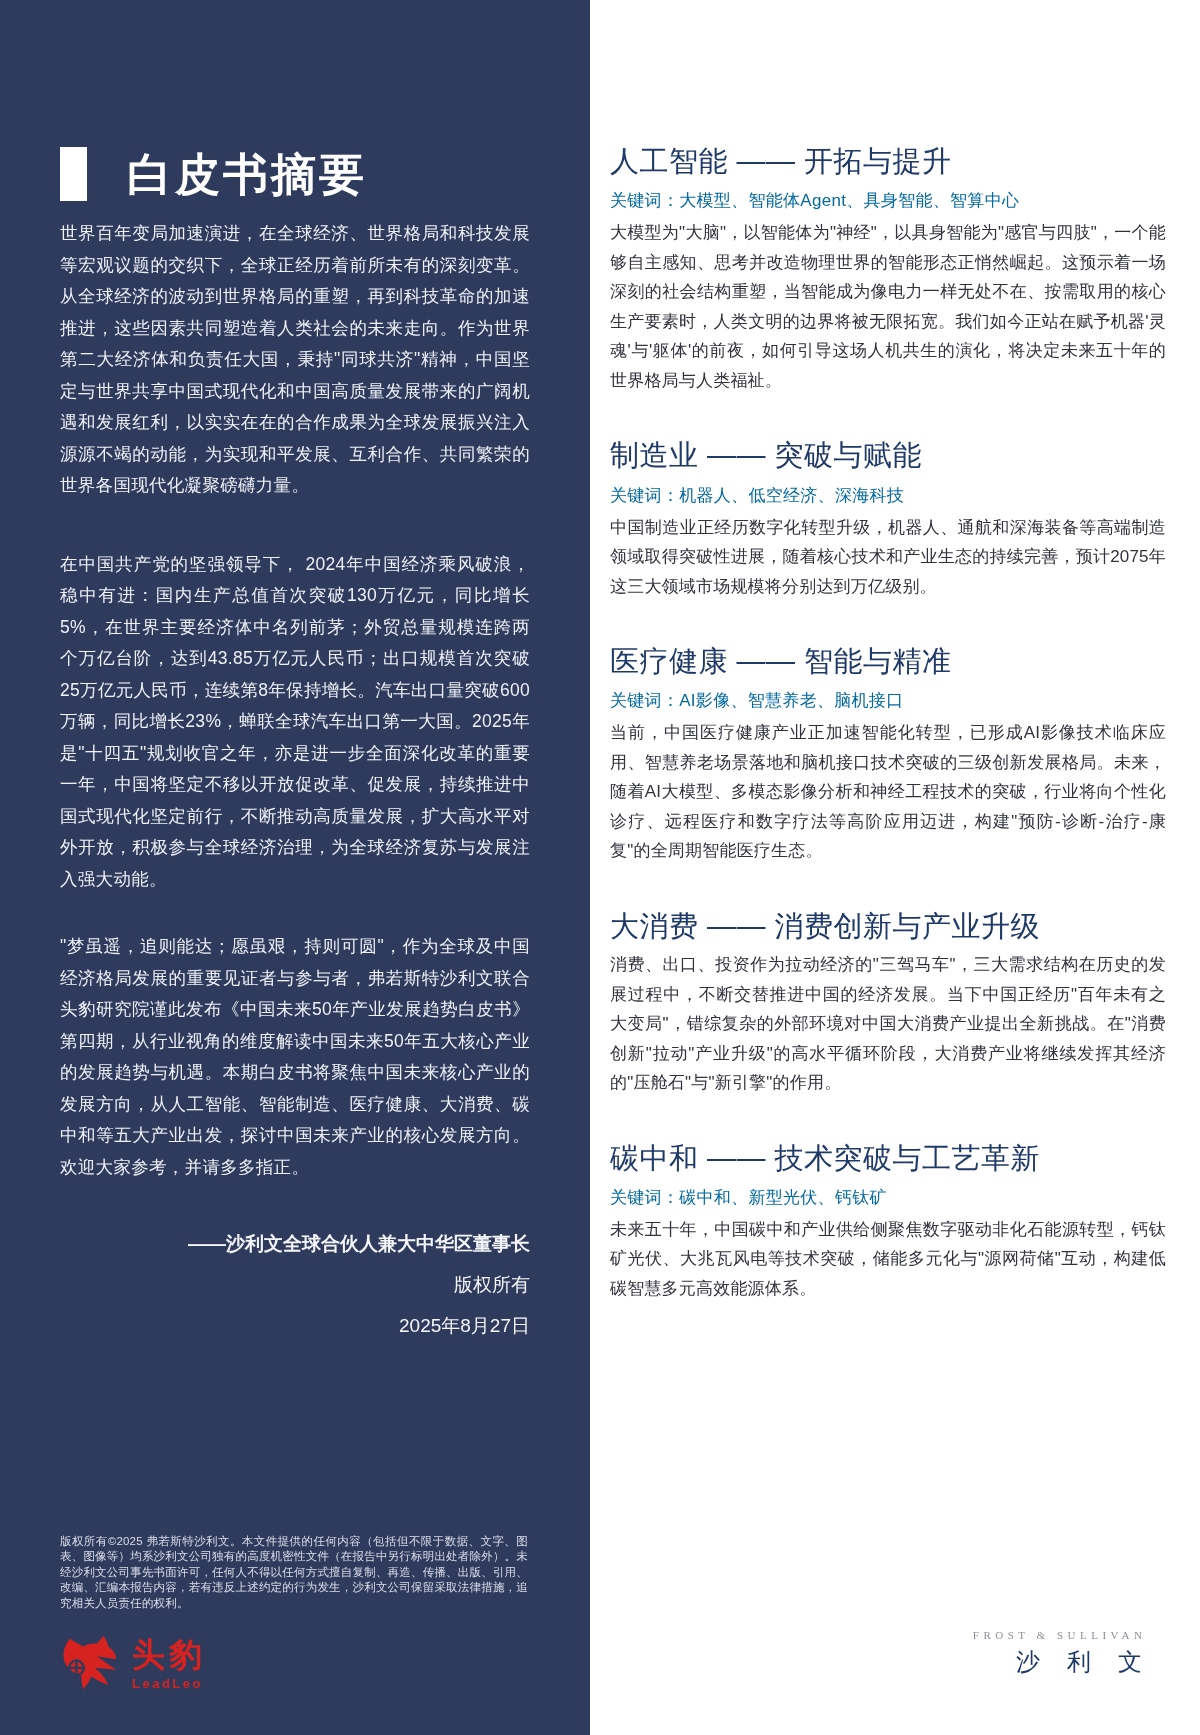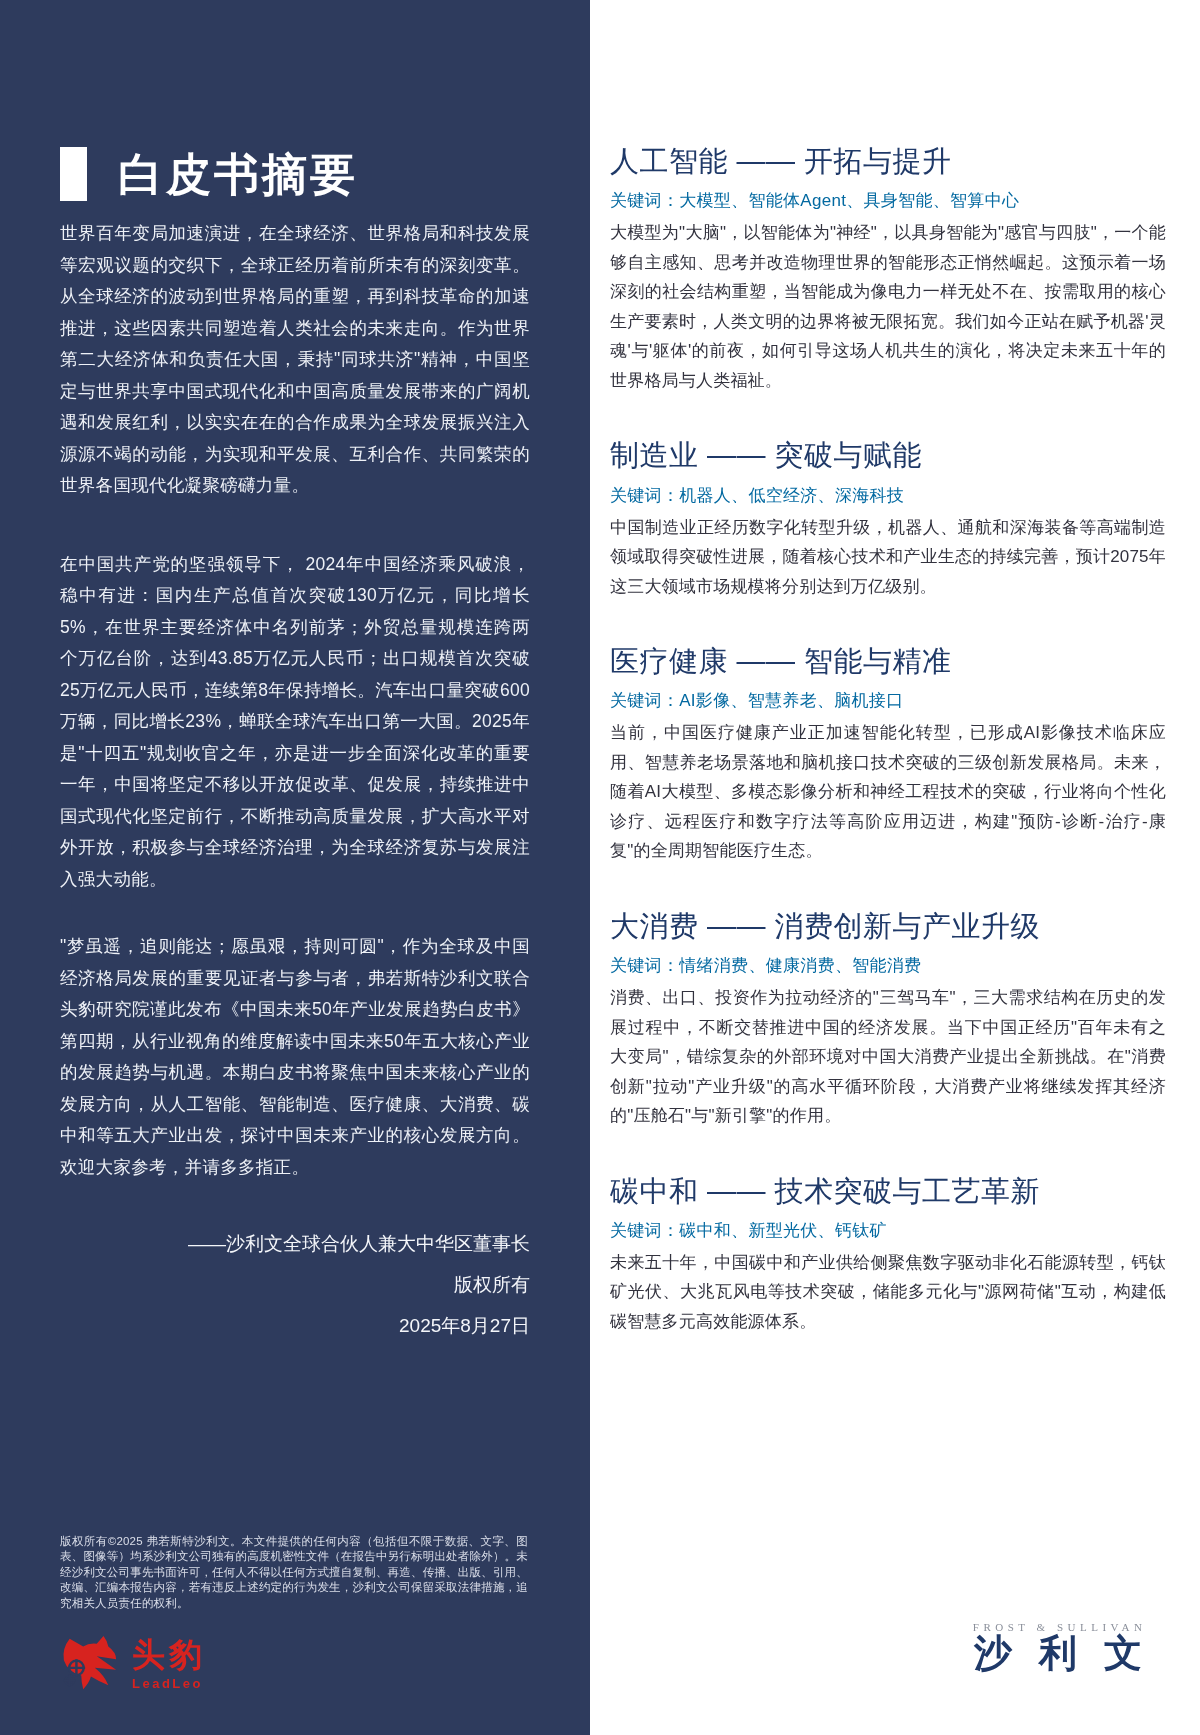--- a/index.html
+++ b/index.html
@@ -6,33 +6,33 @@
   .page{
     position:relative;width:1200px;height:1735px;background:#ffffff;overflow:hidden;
     font-family:"Liberation Sans","DejaVu Sans",sans-serif;
   }
   
   .left-panel{
     position:absolute;left:0;top:0;width:590px;height:1735px;
     background:#2e3b5d;color:#f4f6fa;box-sizing:border-box;
     padding:146px 60px 0 60px;
   }
-  .title-row{display:flex;align-items:center;gap:31px;height:56px;}
+  .title-row{display:flex;align-items:center;gap:40px;height:56px;}
   .accent-bar{display:inline-block;width:27px;height:54px;background:#ffffff;}
   .title{margin:0;font-size:45px;font-weight:bold;letter-spacing:3px;color:#ffffff;line-height:1;}
   .lp{
     margin:0;font-size:17.5px;line-height:31.5px;text-align:justify;
     color:#eef1f7;letter-spacing:0.3px;
   }
   .lp.p1{margin-top:16px;}
   .lp.p2{margin-top:47px;}
   .lp.p3{margin-top:36px;}
   .signature{margin-top:40px;text-align:right;font-size:19px;line-height:41px;color:#f4f6fa;}
   .signature p{margin:0;}
-  .sig1{font-weight:normal;}
+  .sig1{font-weight:bold;}
   .left-bottom{position:absolute;left:60px;right:62px;bottom:28px;}
   .copyright{
     margin:0;font-size:11.5px;line-height:15.5px;color:rgba(240,243,250,0.88);
     text-align:justify;letter-spacing:0.2px;
   }
   .leadleo{display:flex;align-items:center;gap:14px;margin-top:10px;height:86px;}
   .leadleo svg{width:58px;height:62px;flex:0 0 auto;}
   .leadleo-cn{font-size:33px;font-weight:bold;color:#d7231f;letter-spacing:4px;line-height:1.1;}
   .leadleo-en{font-size:13px;font-weight:bold;color:#d7231f;letter-spacing:2.5px;margin-top:3px;}
   
@@ -48,21 +48,21 @@
     margin:6px 0 0 0;font-size:17px;line-height:29.5px;color:#32323e;
     text-align:justify;letter-spacing:0.2px;
   }
   
   .fs-logo{position:absolute;right:58px;bottom:60px;text-align:right;}
   .fs-en{
     font-family:"Liberation Serif","DejaVu Serif",serif;
     font-size:11px;color:#8a8f9a;letter-spacing:4.5px;margin-right:-4.5px;
   }
   .fs-cn{
-    font-size:38px;color:#1f3968;font-weight:bold;
+    margin-top:8px;font-size:24px;color:#1f3968;font-weight:normal;
     letter-spacing:27px;margin-right:-27px;line-height:1.1;
   }
 </style>
 </head>
 <body>
 
 <div class="page">
 
   <aside class="left-panel">
     <div class="title-row">
@@ -113,21 +113,20 @@
     </section>
 
     <section class="section">
       <h2 class="sec-title">医疗健康 —— 智能与精准</h2>
       <p class="sec-keywords">关键词：AI影像、智慧养老、脑机接口</p>
       <p class="sec-body">当前，中国医疗健康产业正加速智能化转型，已形成AI影像技术临床应用、智慧养老场景落地和脑机接口技术突破的三级创新发展格局。未来，随着AI大模型、多模态影像分析和神经工程技术的突破，行业将向个性化诊疗、远程医疗和数字疗法等高阶应用迈进，构建"预防-诊断-治疗-康复"的全周期智能医疗生态。</p>
     </section>
 
     <section class="section">
       <h2 class="sec-title">大消费 —— 消费创新与产业升级</h2>
-      <p class="sec-keywords">关键词：情绪消费、健康消费、智能消费</p>
       <p class="sec-body">消费、出口、投资作为拉动经济的"三驾马车"，三大需求结构在历史的发展过程中，不断交替推进中国的经济发展。当下中国正经历"百年未有之大变局"，错综复杂的外部环境对中国大消费产业提出全新挑战。在"消费创新"拉动"产业升级"的高水平循环阶段，大消费产业将继续发挥其经济的"压舱石"与"新引擎"的作用。</p>
     </section>
 
     <section class="section">
       <h2 class="sec-title">碳中和 —— 技术突破与工艺革新</h2>
       <p class="sec-keywords">关键词：碳中和、新型光伏、钙钛矿</p>
       <p class="sec-body">未来五十年，中国碳中和产业供给侧聚焦数字驱动非化石能源转型，钙钛矿光伏、大兆瓦风电等技术突破，储能多元化与"源网荷储"互动，构建低碳智慧多元高效能源体系。</p>
     </section>
 
   </main>

